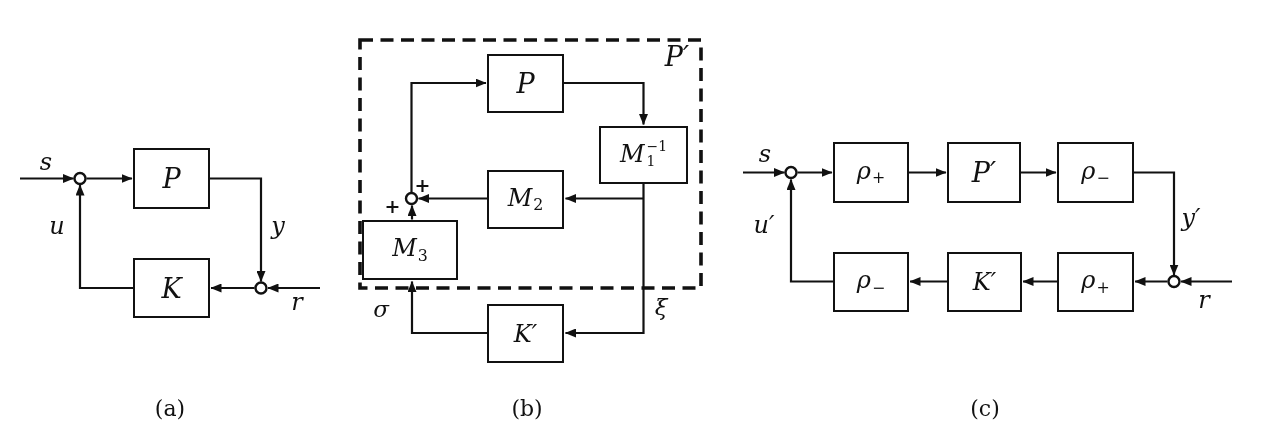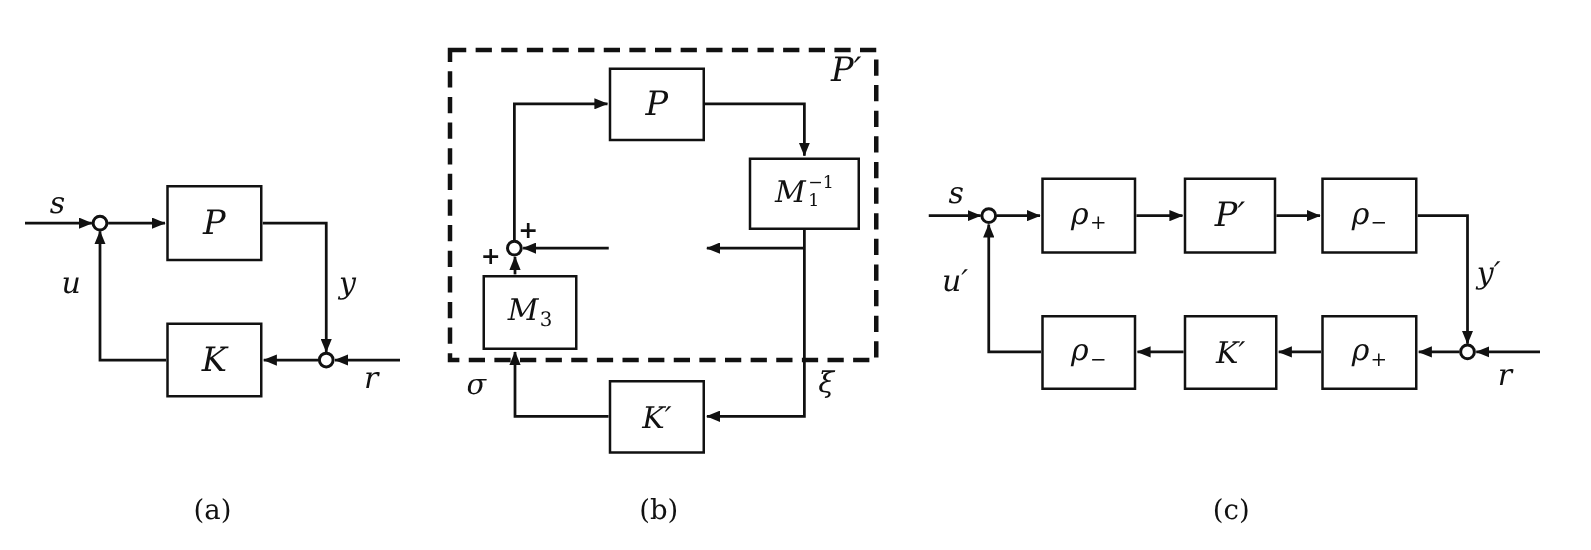--- a/index.html
+++ b/index.html
@@ -86,21 +86,24 @@
   <span class="sig" style="left:297px;top:302px">r</span>
   <span class="caption" style="left:170px;top:409px">(a)</span>
 
   <span class="boxlabel" style="left:677px;top:56px">P′</span>
   <div class="block big" style="left:487px;top:54px;width:77px;height:59px">
     <span class="lbl">P</span>
   </div>
   <div class="block" style="left:599px;top:126px;width:89px;height:58px">
     <span class="lbl"><span>M</span><span class="stack"><span class="sup">−1</span><span class="sub">1</span></span></span>
   </div>
-  <div class="block" style="left:386px;top:220px;width:76px;height:60px">
+  <div class="block" style="left:487px;top:170px;width:77px;height:59px">
+    <span class="lbl"><span>M</span><span class="bsub">2</span></span>
+  </div>
+  <div class="block" style="left:362px;top:220px;width:96px;height:60px">
     <span class="lbl"><span>M</span><span class="bsub">3</span></span>
   </div>
   <div class="block" style="left:487px;top:304px;width:77px;height:59px">
     <span class="lbl">K′</span>
   </div>
   <span class="plus" style="left:422.5px;top:185px">+</span>
   <span class="plus" style="left:392.5px;top:206px">+</span>
   <span class="sig greek" style="left:381px;top:309px">σ</span>
   <span class="sig greek" style="left:661px;top:307px">ξ</span>
   <span class="caption" style="left:527px;top:409px">(b)</span>

